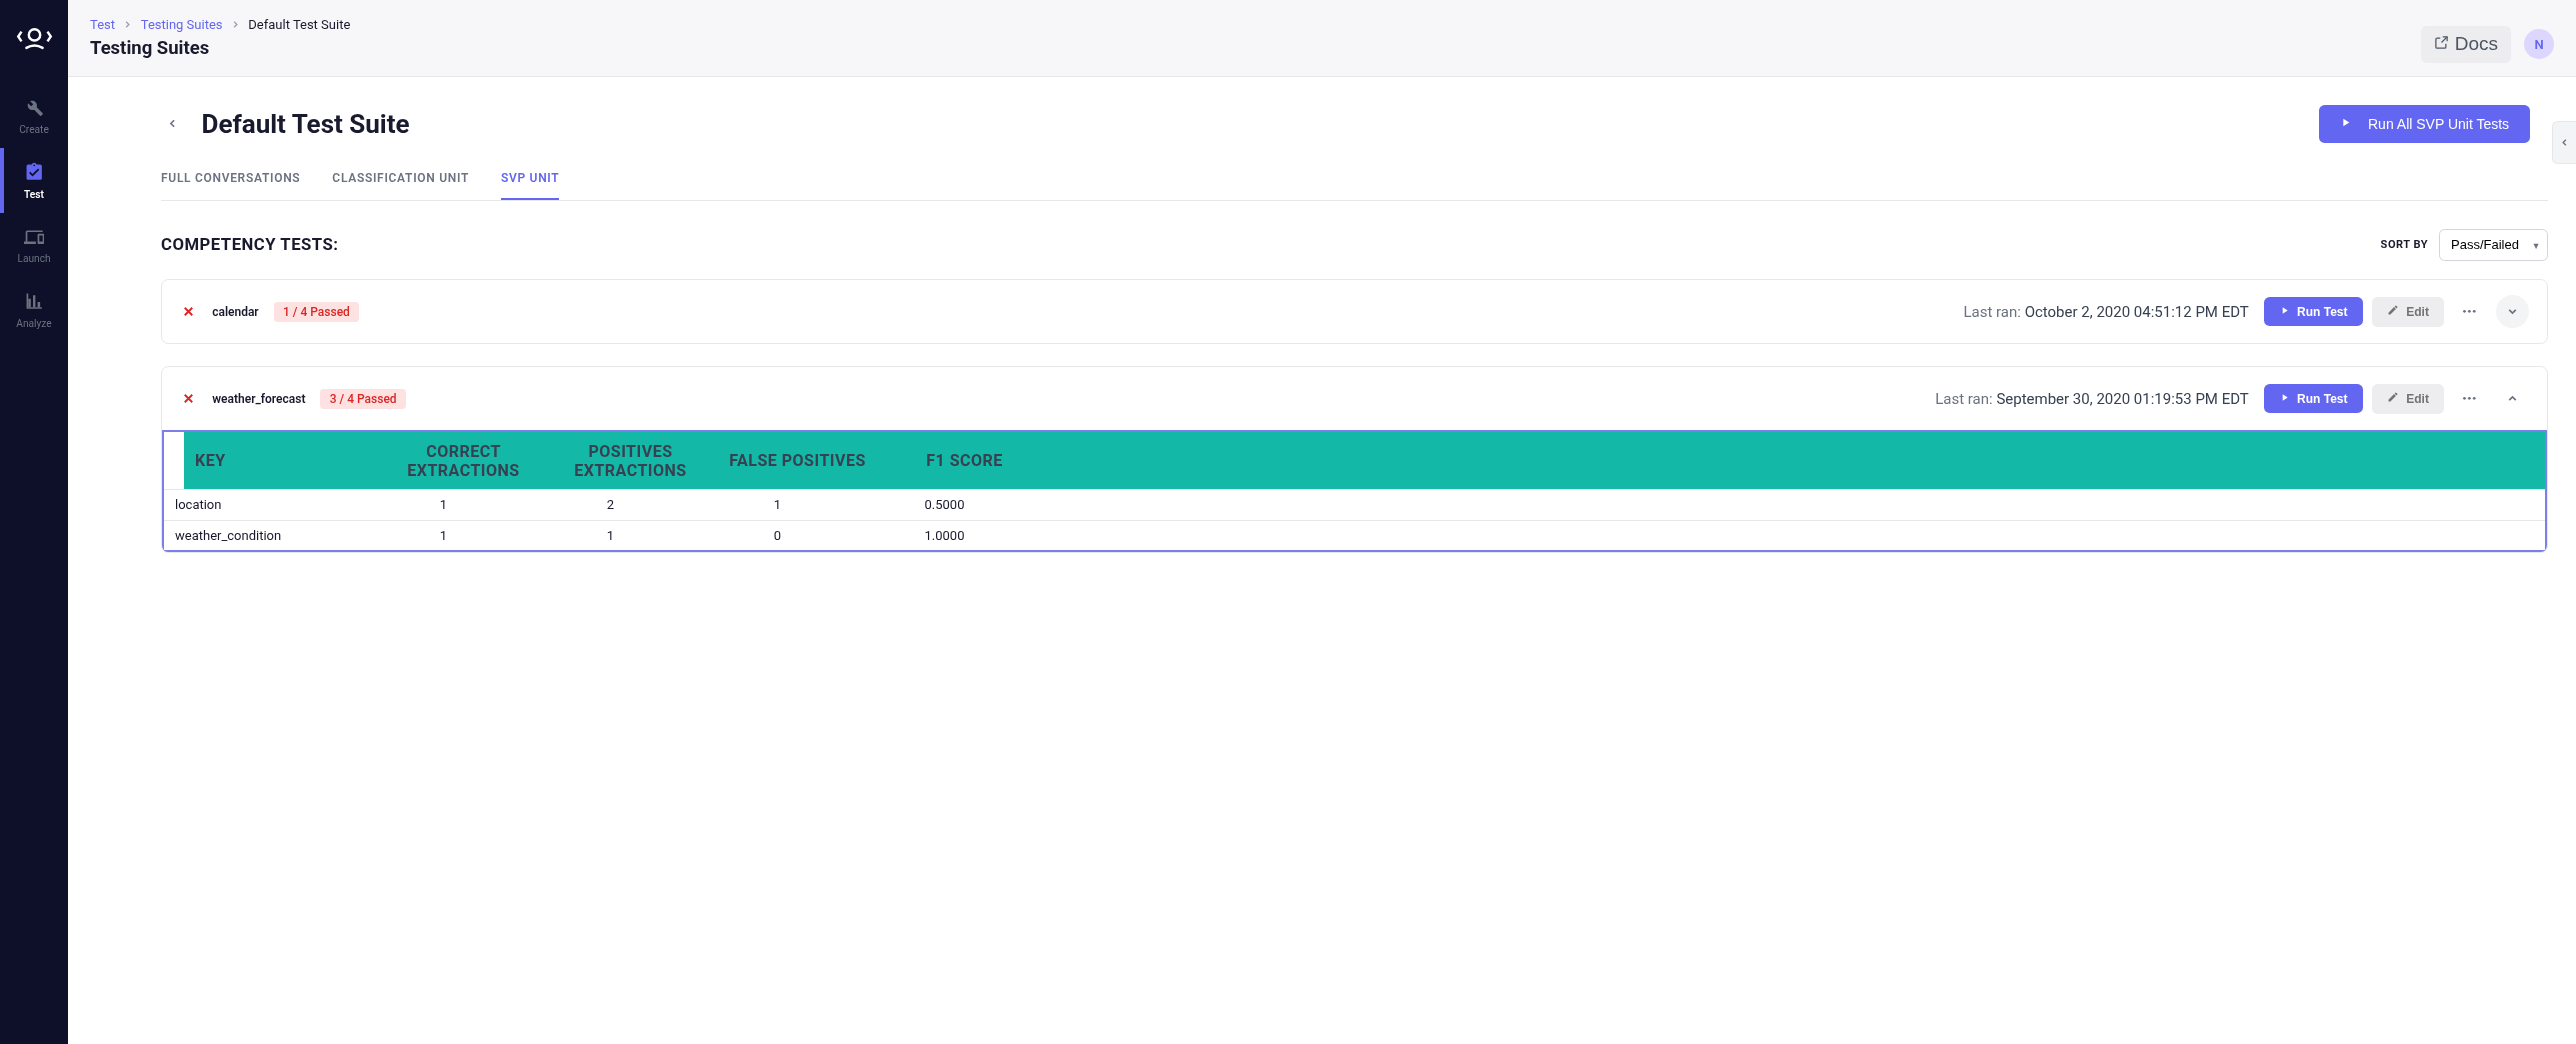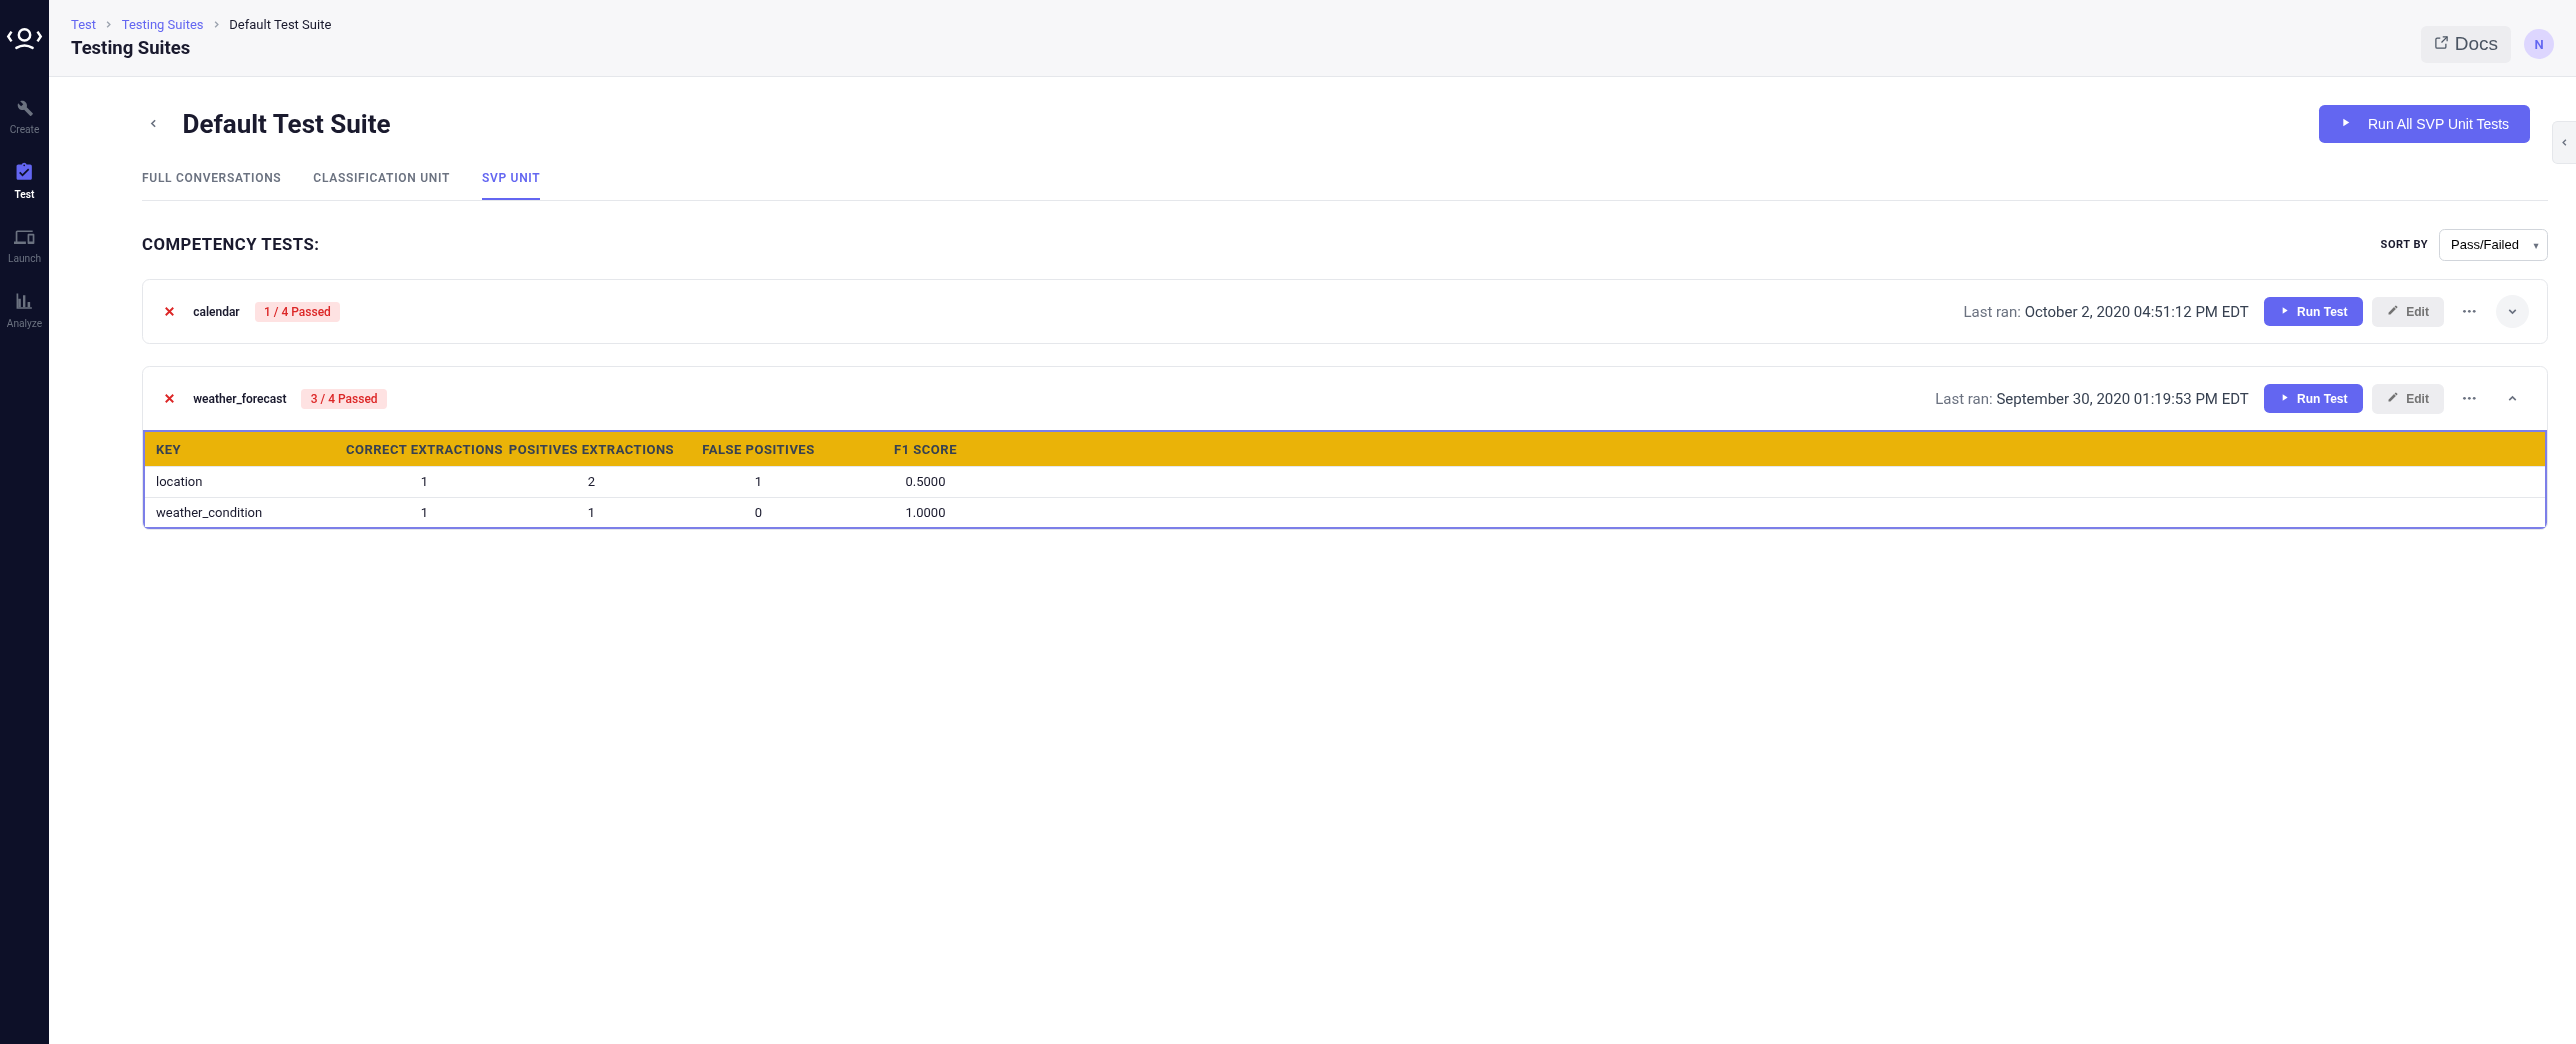--- a/index.html
+++ b/index.html
@@ -1,21 +1,21 @@
 <!DOCTYPE html>
 <html style="font-size:15px"><head>
 <meta charset="utf-8">
 <style>
 * { box-sizing: border-box; margin: 0; padding: 0; }
 body { font-family: -apple-system, BlinkMacSystemFont, "Segoe UI", Roboto, sans-serif; background: #fff; color: #1a1a2e; overflow-x: hidden; }
 
 .app { display: flex; min-height: 100vh; }
 
 
-.sidebar { width: 49px; background: #0d1028; display: flex; flex-direction: column; align-items: center; padding-top: 16.7px; flex-shrink: 0; }
+.sidebar { width: 68px; background: #0d1028; display: flex; flex-direction: column; align-items: center; padding-top: 16.7px; flex-shrink: 0; }
 .logo { width: 39px; height: 39px; margin-bottom: 28px; display: flex; align-items: center; justify-content: center; }
 .logo svg { width: 39px; height: 39px; }
 .nav-item { width: 68px; display: flex; flex-direction: column; align-items: center; padding: 13px 0; cursor: pointer; position: relative; }
 .nav-item.active::before { content: ""; position: absolute; left: 0; top: 0; bottom: 0; width: 3.7px; background: #6366f1; }
 .nav-item-icon { width: 22px; height: 22px; margin-bottom: 5.6px; display: flex; align-items: center; justify-content: center; }
 .nav-item-label { font-size: 10.2px; color: #6b7280; }
 .nav-item.active .nav-item-label { color: #fff; font-weight: 600; }
 .nav-item.active .nav-item-icon svg { fill: #6366f1; }
 .nav-item-icon svg { fill: #6b7280; }
 
@@ -63,21 +63,21 @@
 .last-ran { font-size: 15px; color: #374151; margin-right: 5.6px; padding-left: 45px; }
 .last-ran-label { color: #6b7280; }
 .btn { border: none; border-radius: 5.6px; padding: 7.4px 15px; font-size: 12px; font-weight: 600; cursor: pointer; display: flex; align-items: center; gap: 7.4px; }
 .btn-primary { background: #6366f1; color: #fff; }
 .btn-secondary { background: #ededf0; color: #737373; }
 .icon-btn { width: 33px; height: 33px; border-radius: 50%; background: transparent; border: none; display: flex; align-items: center; justify-content: center; cursor: pointer; color: #6b7280; }
 .icon-btn.circ { background: #f3f4f6; }
 
 .results-table { border: 2.8px solid #7c7fe8; }
 .results-header, .results-row { display: grid; grid-template-columns: 185px 167px 167px 167px 167px 1fr; align-items: center; }
-.results-header { background: #eab308; padding: 9.3px 11px; font-size: 13px; font-weight: 700; letter-spacing: 0.5px; color: #374151; }
+.results-header { background: #14b8a6; padding: 9.3px 11px; font-size: 16px; font-weight: 700; letter-spacing: 0.5px; color: #374151; margin-left: 20px; }
 .results-row { padding: 7.4px 11px; font-size: 13px; border-top: 0.9px solid #e5e7eb; }
 .results-header > div:not(:first-child),
 .results-row > div:not(:first-child) { text-align: center; }
 .results-header > div:first-child,
 .results-row > div:first-child { text-align: left; }
 
 .side-handle { position: absolute; right: 0; top: 121px; width: 24px; height: 43px; background: #f3f4f6; border: 0.9px solid #e5e7eb; border-right: none; border-radius: 5.6px 0 0 5.6px; display: flex; align-items: center; justify-content: center; cursor: pointer; color: #6b7280; }
 </style>
 </head>
 <body>

